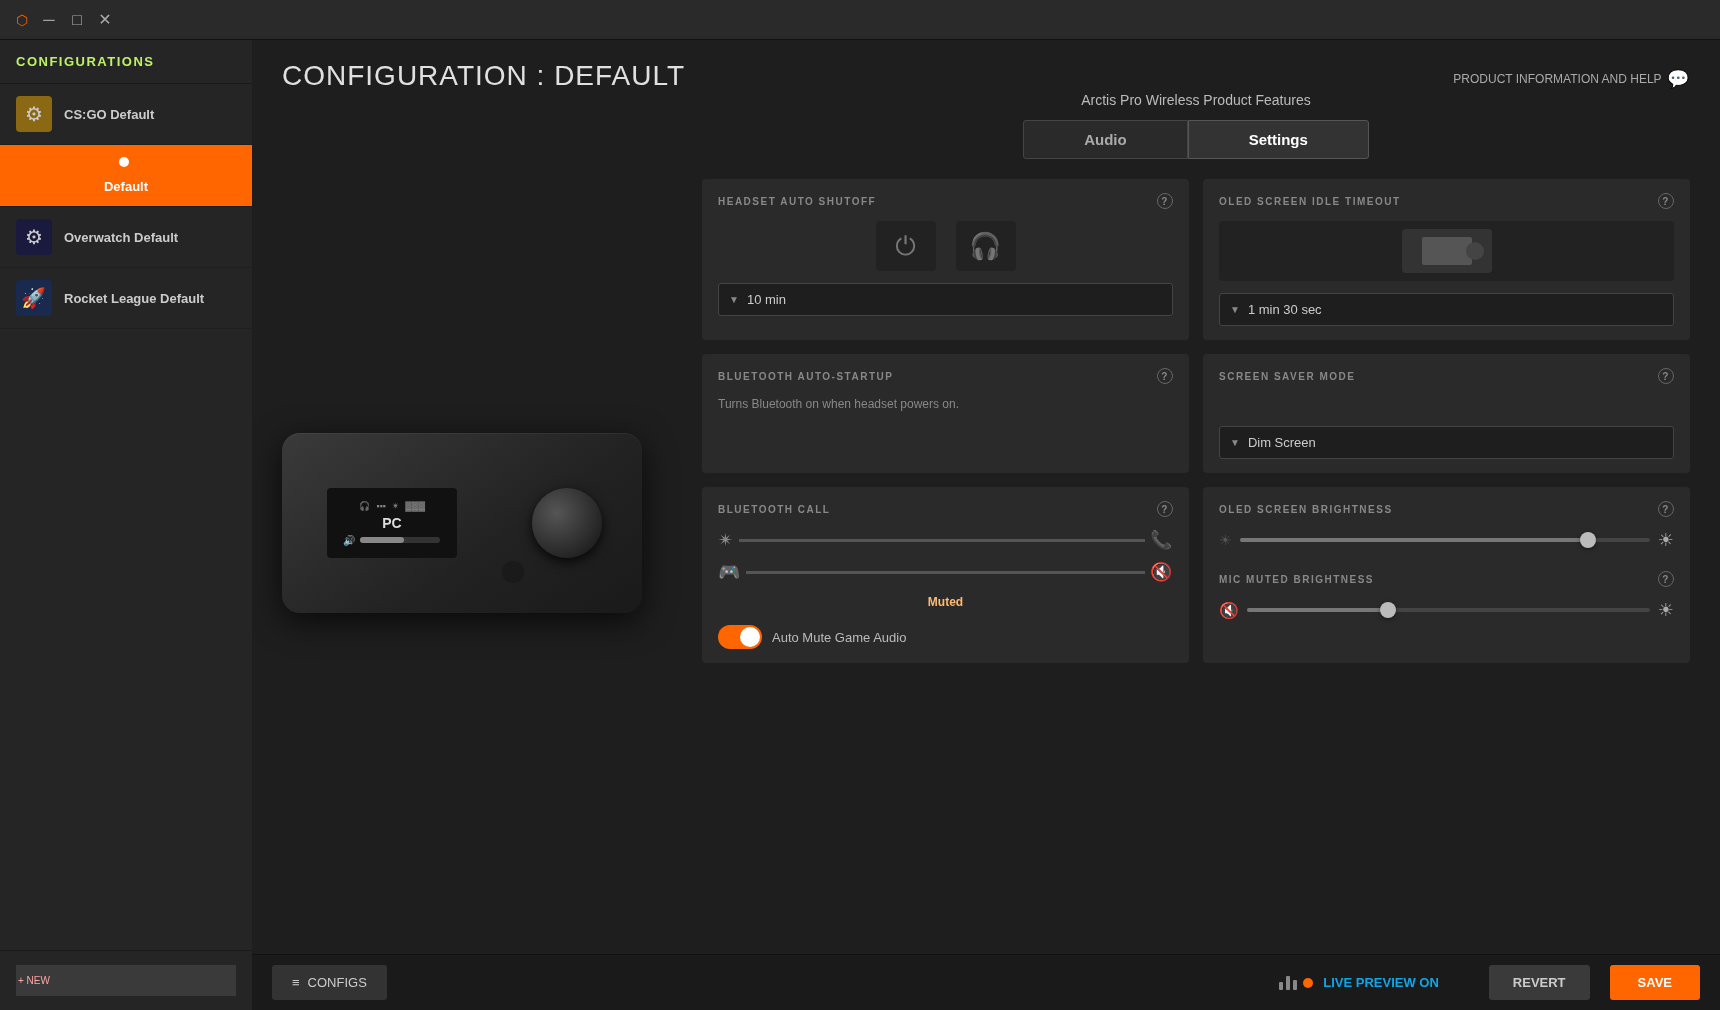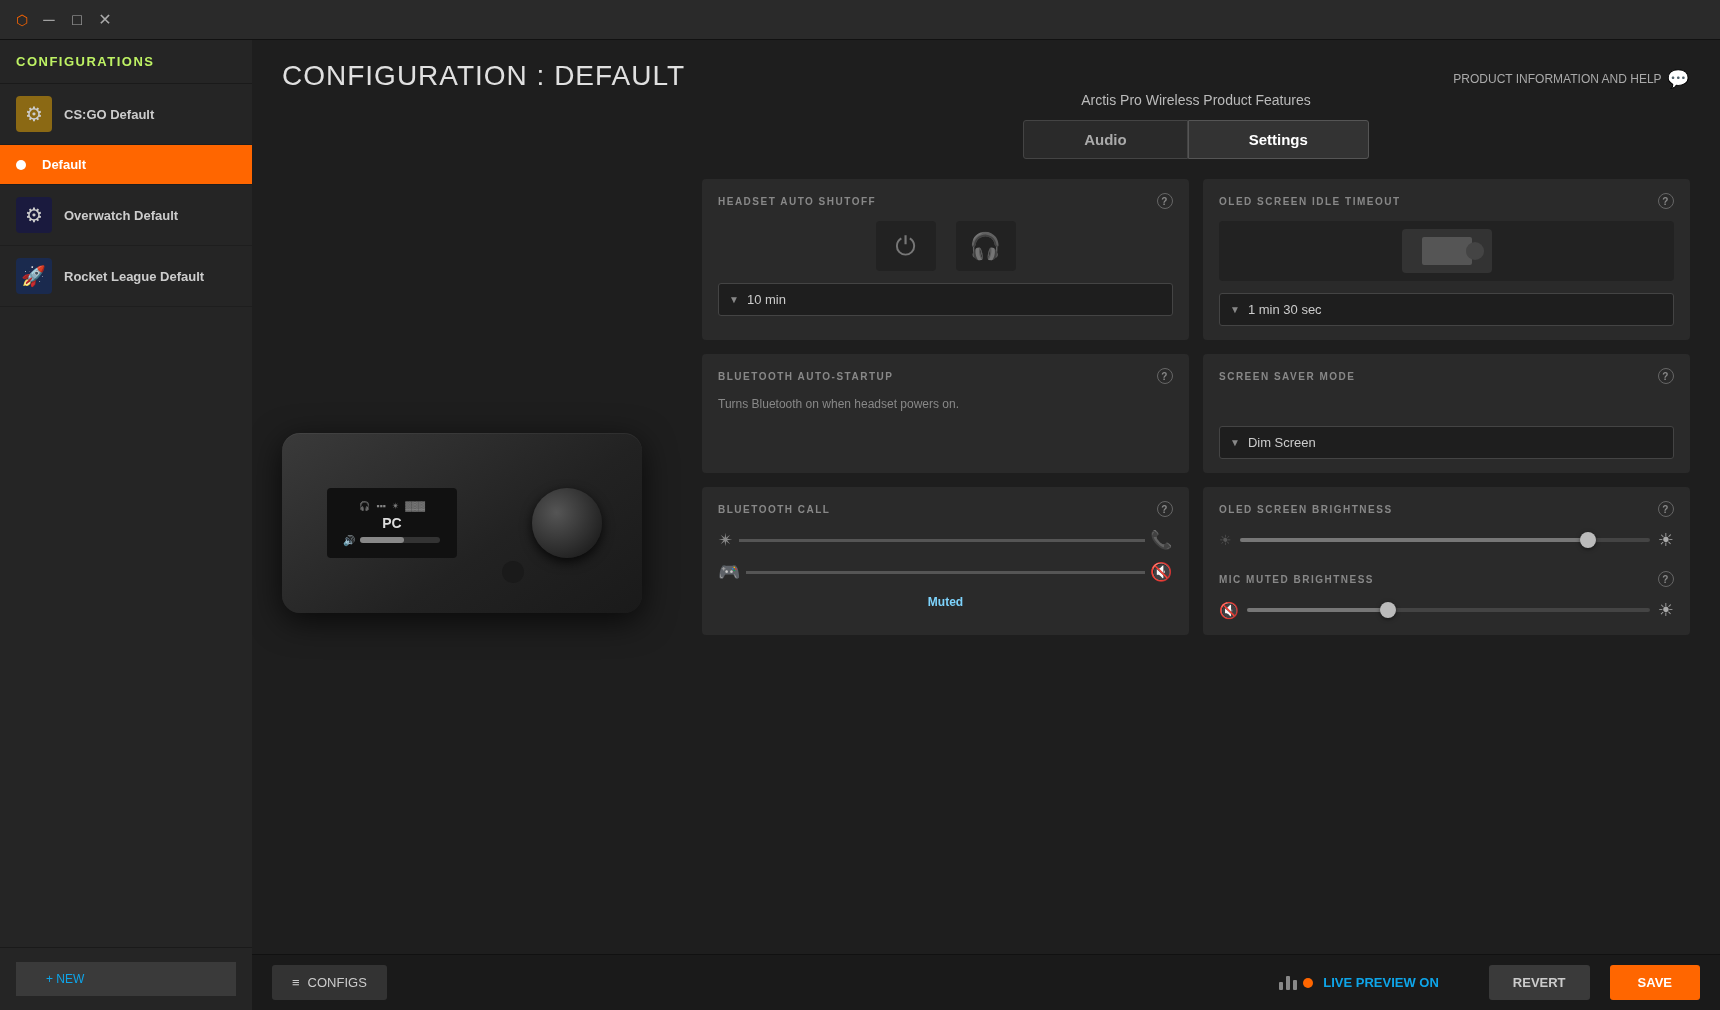--- a/index.html
+++ b/index.html
@@ -83,20 +83,21 @@
       padding: 12px 16px;
       cursor: pointer;
       display: flex;
       align-items: center;
       gap: 12px;
       border-bottom: 1px solid #1e1e1e;
     }
     .sidebar-item.active {
       background: #f60;
       color: #fff;
+      flex-direction: column;
     }
     .sidebar-item.active .item-label { color: #fff; }
     .item-icon {
       width: 36px;
       height: 36px;
       border-radius: 4px;
       flex-shrink: 0;
       display: flex;
       align-items: center;
       justify-content: center;
@@ -115,23 +116,23 @@
       margin-right: 4px;
     }
     #sidebar-footer {
       margin-top: auto;
       padding: 14px 16px;
       border-top: 1px solid #1a1a1a;
     }
     #new-btn {
       background: #3a3a3a;
       border: none;
-      color: #0ea5e9;
-      padding: 10px 30px;
-      font-size: 12px;
+      color: #fca5a5;
+      padding: 10px 2px;
+      font-size: 10px;
       cursor: pointer;
       display: flex;
       align-items: center;
       gap: 8px;
       width: 100%;
     }
 
     
     #content {
       flex: 1;
@@ -471,21 +472,21 @@
       height: 2px;
       background: #555;
     }
     .bt-phone-icon { font-size: 18px; color: #888; }
     .bt-game-icon { font-size: 18px; color: #888; }
     .bt-muted-icon { font-size: 18px; color: #888; }
     .muted-label {
       text-align: center;
       font-size: 12px;
       font-weight: 600;
-      color: #7dd3fc;
+      color: #fdba74;
       margin: 2px 0;
     }
     .auto-mute-row {
       display: flex;
       align-items: center;
       gap: 10px;
       margin-top: 4px;
     }
 
     
@@ -771,20 +772,26 @@
                     <div class="bt-dash"></div>
                     <div class="bt-dash"></div>
                     <div class="bt-dash"></div>
                     <div class="bt-dash"></div>
                   </div>
                 </div>
                 <span class="bt-muted-icon">🔇</span>
               </div>
               <div class="muted-label">Muted</div>
 
+              <div class="auto-mute-row">
+                <div class="toggle orange">
+                  <div class="toggle-knob"></div>
+                </div>
+                <span class="toggle-label">Auto Mute Game Audio</span>
+              </div>
             </div>
           </div>
 
           <div class="settings-card">
             <div class="card-title">
               <span>OLED SCREEN BRIGHTNESS</span>
               <div class="help-icon">?</div>
             </div>
             <div class="brightness-row">
               <span class="brightness-icon-dim">☀</span>

